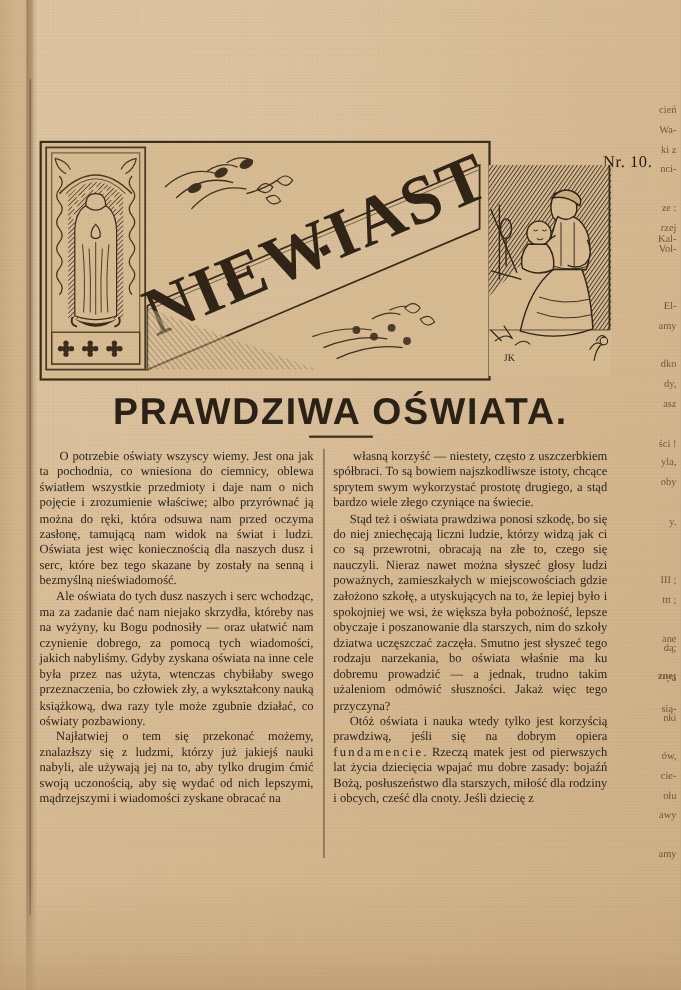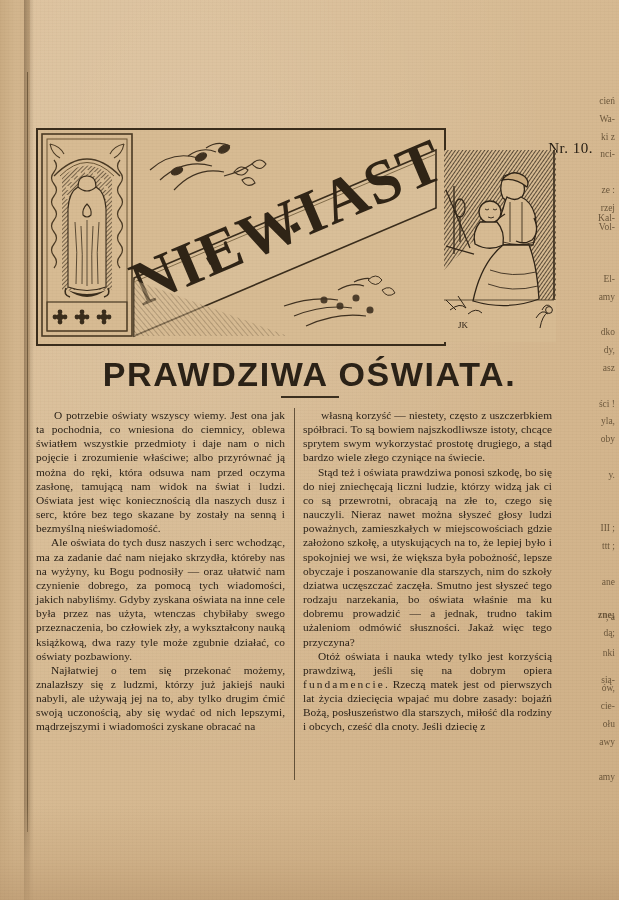--- a/index.html
+++ b/index.html
@@ -197,25 +197,25 @@
       <div class="gutter-frag" style="top: 327.4px;">dko</div>
       <div class="gutter-frag" style="top: 345.2px;">dy,</div>
       <div class="gutter-frag" style="top: 363px;">asz</div>
       <div class="gutter-frag" style="top: 398.6px;">ści !</div>
       <div class="gutter-frag" style="top: 416.4px;">yla,</div>
       <div class="gutter-frag" style="top: 434.2px;">oby</div>
       <div class="gutter-frag" style="top: 469.8px;">y.</div>
       <div class="gutter-frag" style="top: 523.2px;">III ;</div>
       <div class="gutter-frag" style="top: 541px;">ttt ;</div>
       <div class="gutter-frag" style="top: 576.6px;">ane</div>
-      <div class="gutter-frag" style="top: 628px; text-align: right;">dą;</div>
+      <div class="gutter-frag" style="top: 585px; text-align: right;">dą;</div>
       <div class="gutter-frag" style="top: 612.2px;">, a</div>
       <div class="gutter-frag" style="top: 610px; font-weight: bold;">zne;</div>
       <div class="gutter-frag" style="top: 647.8px;">nki</div>
-      <div class="gutter-frag" style="top: 675px; margin-left: 38px;">sią-</div>
+      <div class="gutter-frag" style="top: 640px; margin-left: 38px;">sią-</div>
       <div class="gutter-frag" style="top: 683.4px;">ów,</div>
       <div class="gutter-frag" style="top: 701.2px;">cie-</div>
       <div class="gutter-frag" style="top: 719px;">ołu</div>
       <div class="gutter-frag" style="top: 736.8px;">awy</div>
       <div class="gutter-frag" style="top: 772.4px;">amy</div>
     </div>
 
 
   <div class="issue-no">Nr. 10.</div>
 

